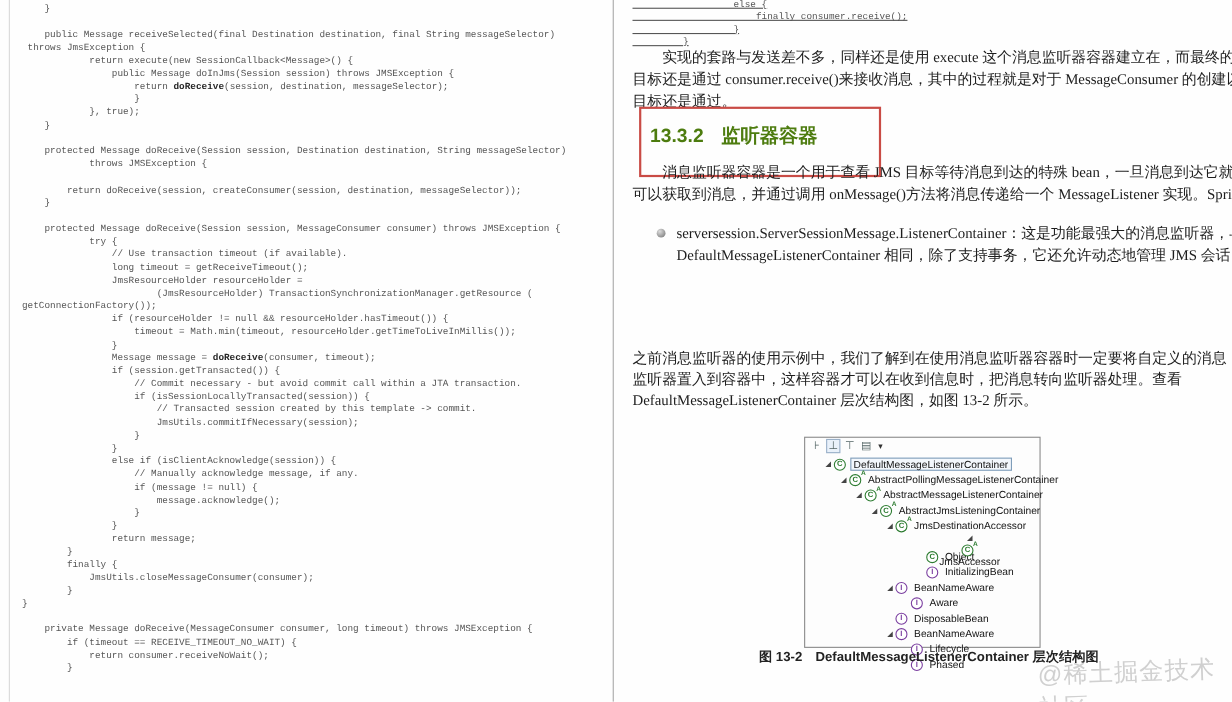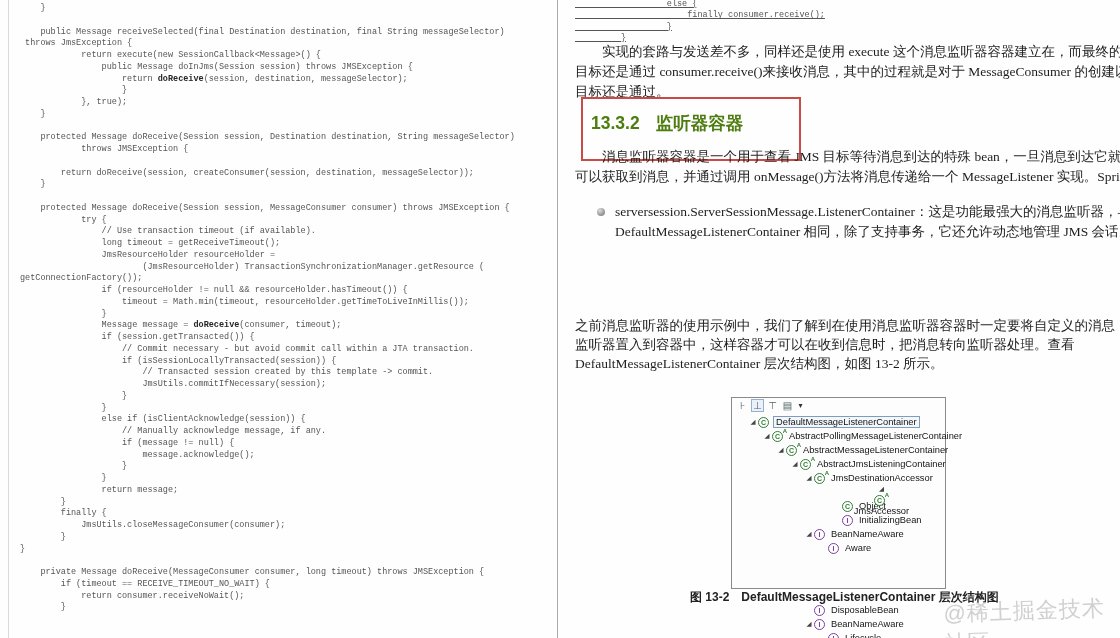--- a/index.html
+++ b/index.html
@@ -153,21 +153,21 @@
         <div class="trow" style="padding-left: 72px;">
           <span class="arrow">◢</span>
           <span class="ticon interface">I</span>
           <span class="tlabel">BeanNameAware</span>
         </div>
         <div class="trow" style="padding-left: 86px;">
           <span class="arrow"></span>
           <span class="ticon interface">I</span>
           <span class="tlabel">Aware</span>
         </div>
-        <div class="trow" style="padding-left: 72px; margin-top: 48px;">
+        <div class="trow" style="padding-left: 72px;">
           <span class="arrow"></span>
           <span class="ticon interface">I</span>
           <span class="tlabel">DisposableBean</span>
         </div>
         <div class="trow" style="padding-left: 72px;">
           <span class="arrow">◢</span>
           <span class="ticon interface">I</span>
           <span class="tlabel">BeanNameAware</span>
         </div>
         <div class="trow" style="padding-left: 86px;">

